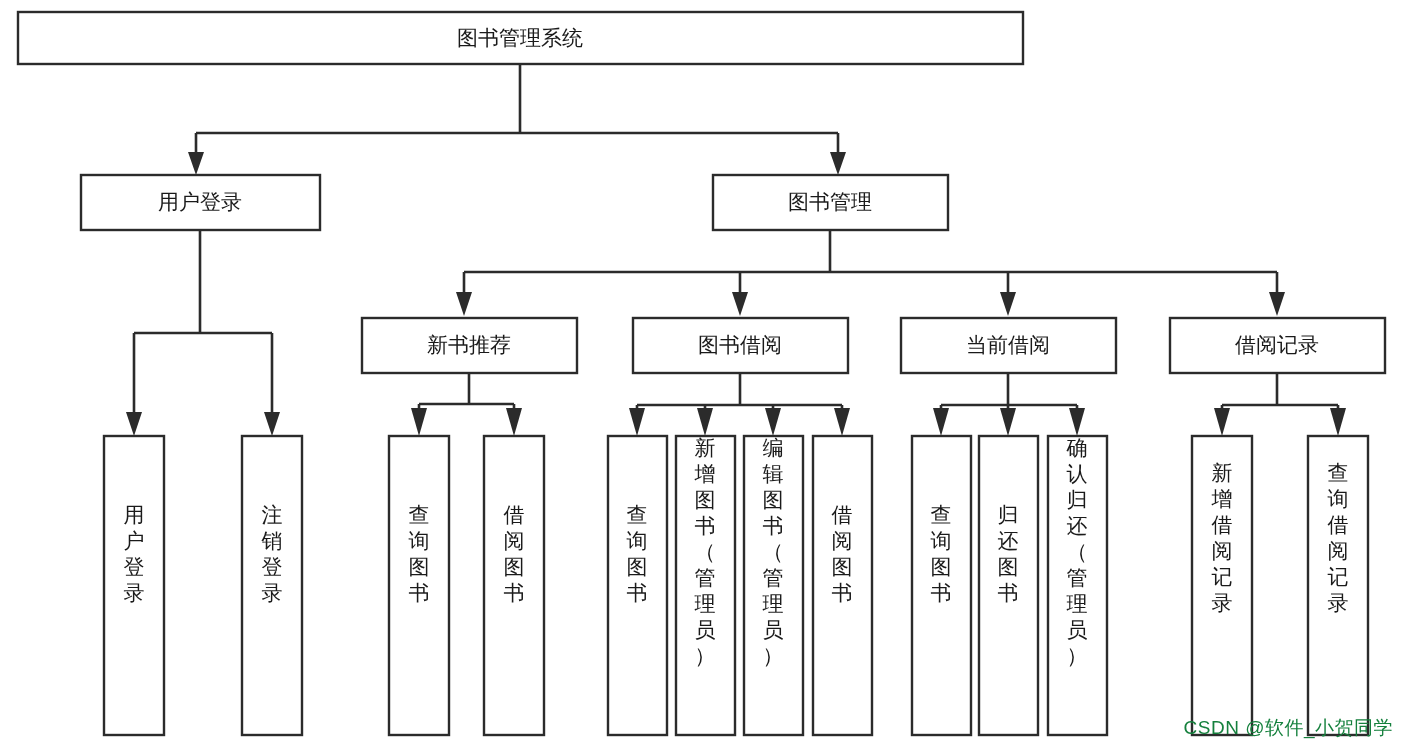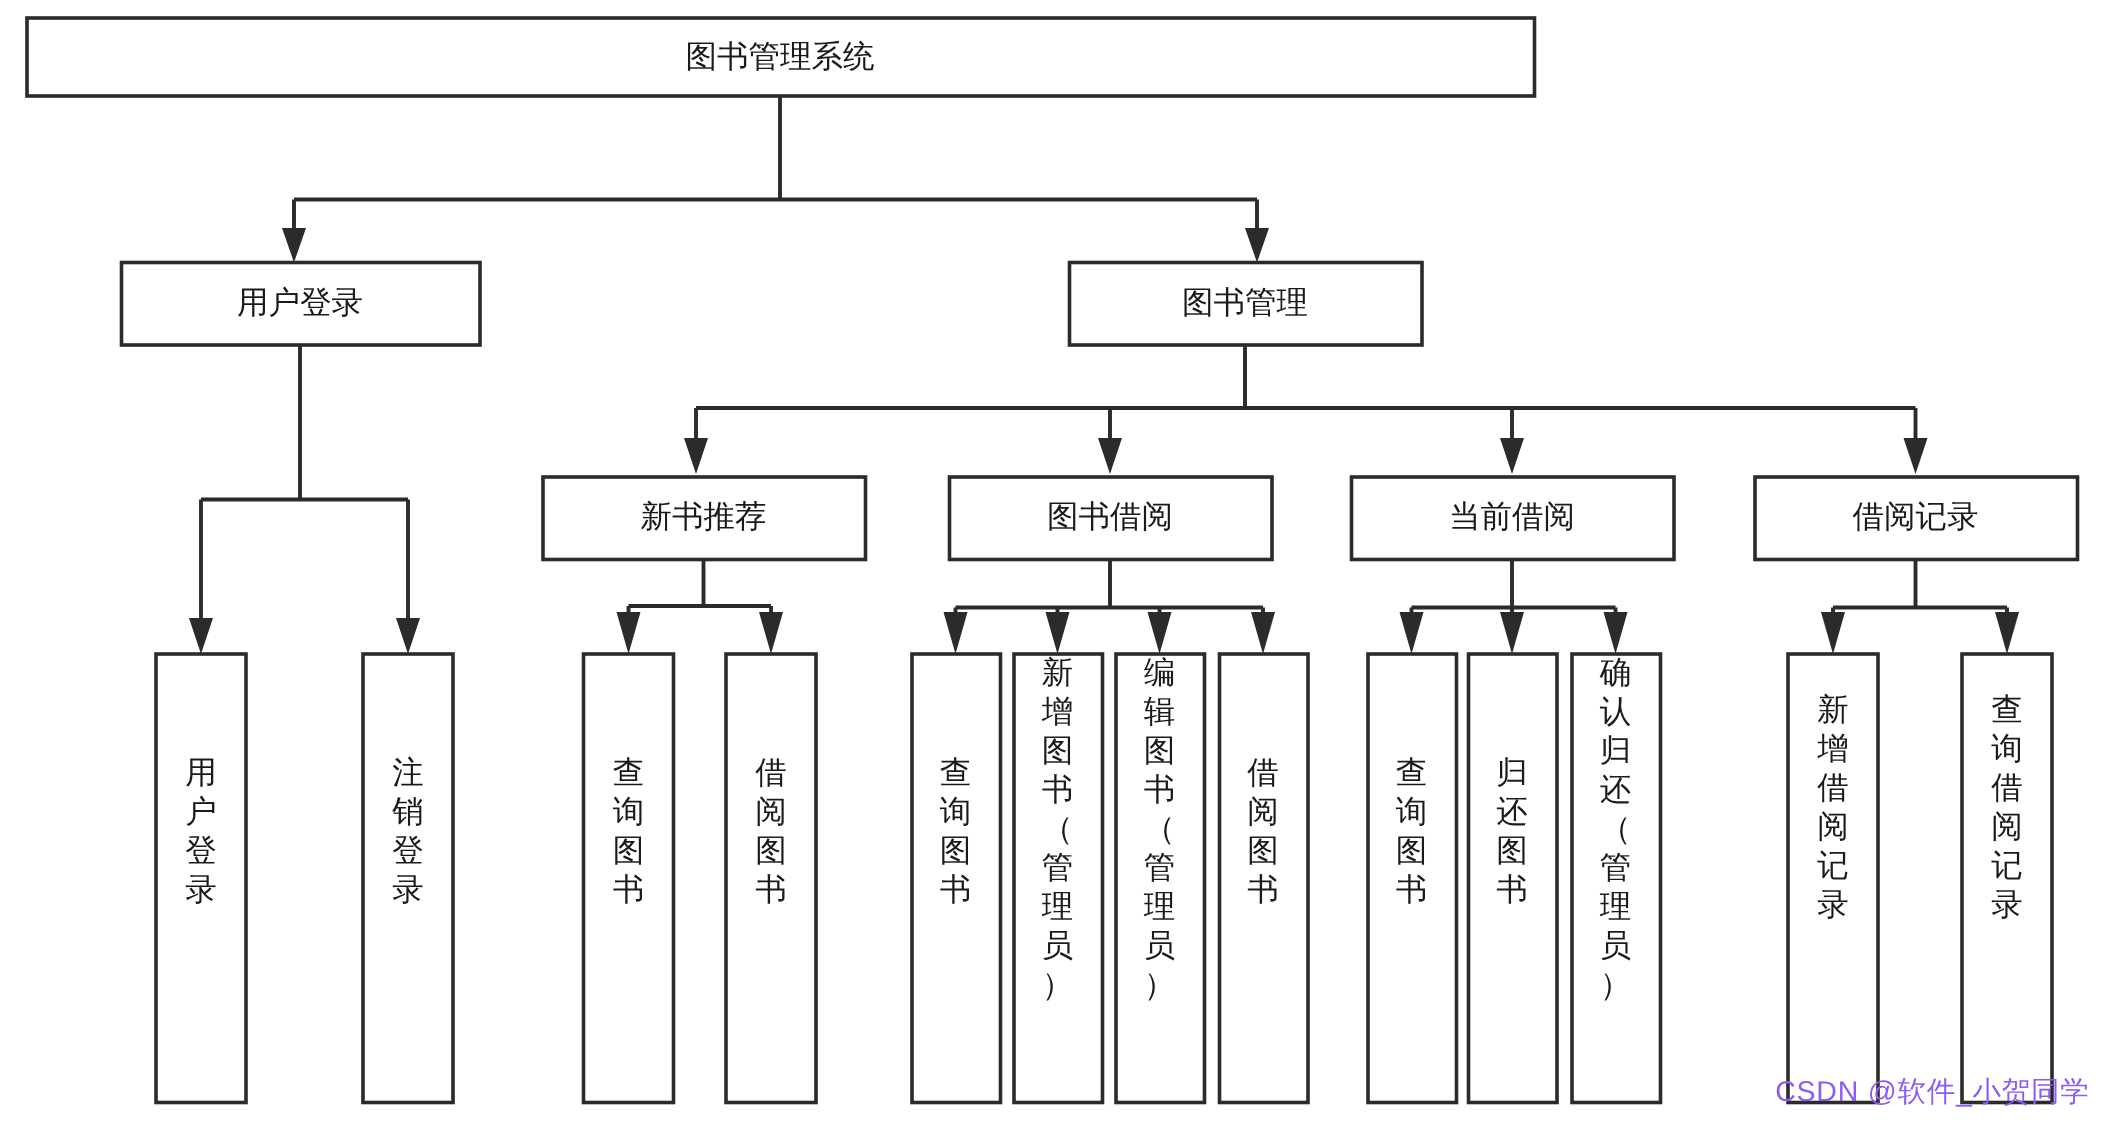--- a/index.html
+++ b/index.html
@@ -53,21 +53,21 @@
     font-size: 21px;
     fill: #1a1a1a;
     text-anchor: middle;
   }
   .watermark {
     position: absolute;
     right: 12px;
     bottom: 6px;
     font-family: "Liberation Sans", "DejaVu Sans", sans-serif;
     font-size: 19px;
-    color: #8b5cf6;
+    color: #15803d;
     white-space: nowrap;
     letter-spacing: 0.5px;
   }
 </style>
 </head>
 <body>
 
 <div id="diagram-root">
 
   <svg id="tree-svg" viewBox="0 0 1405 747">

